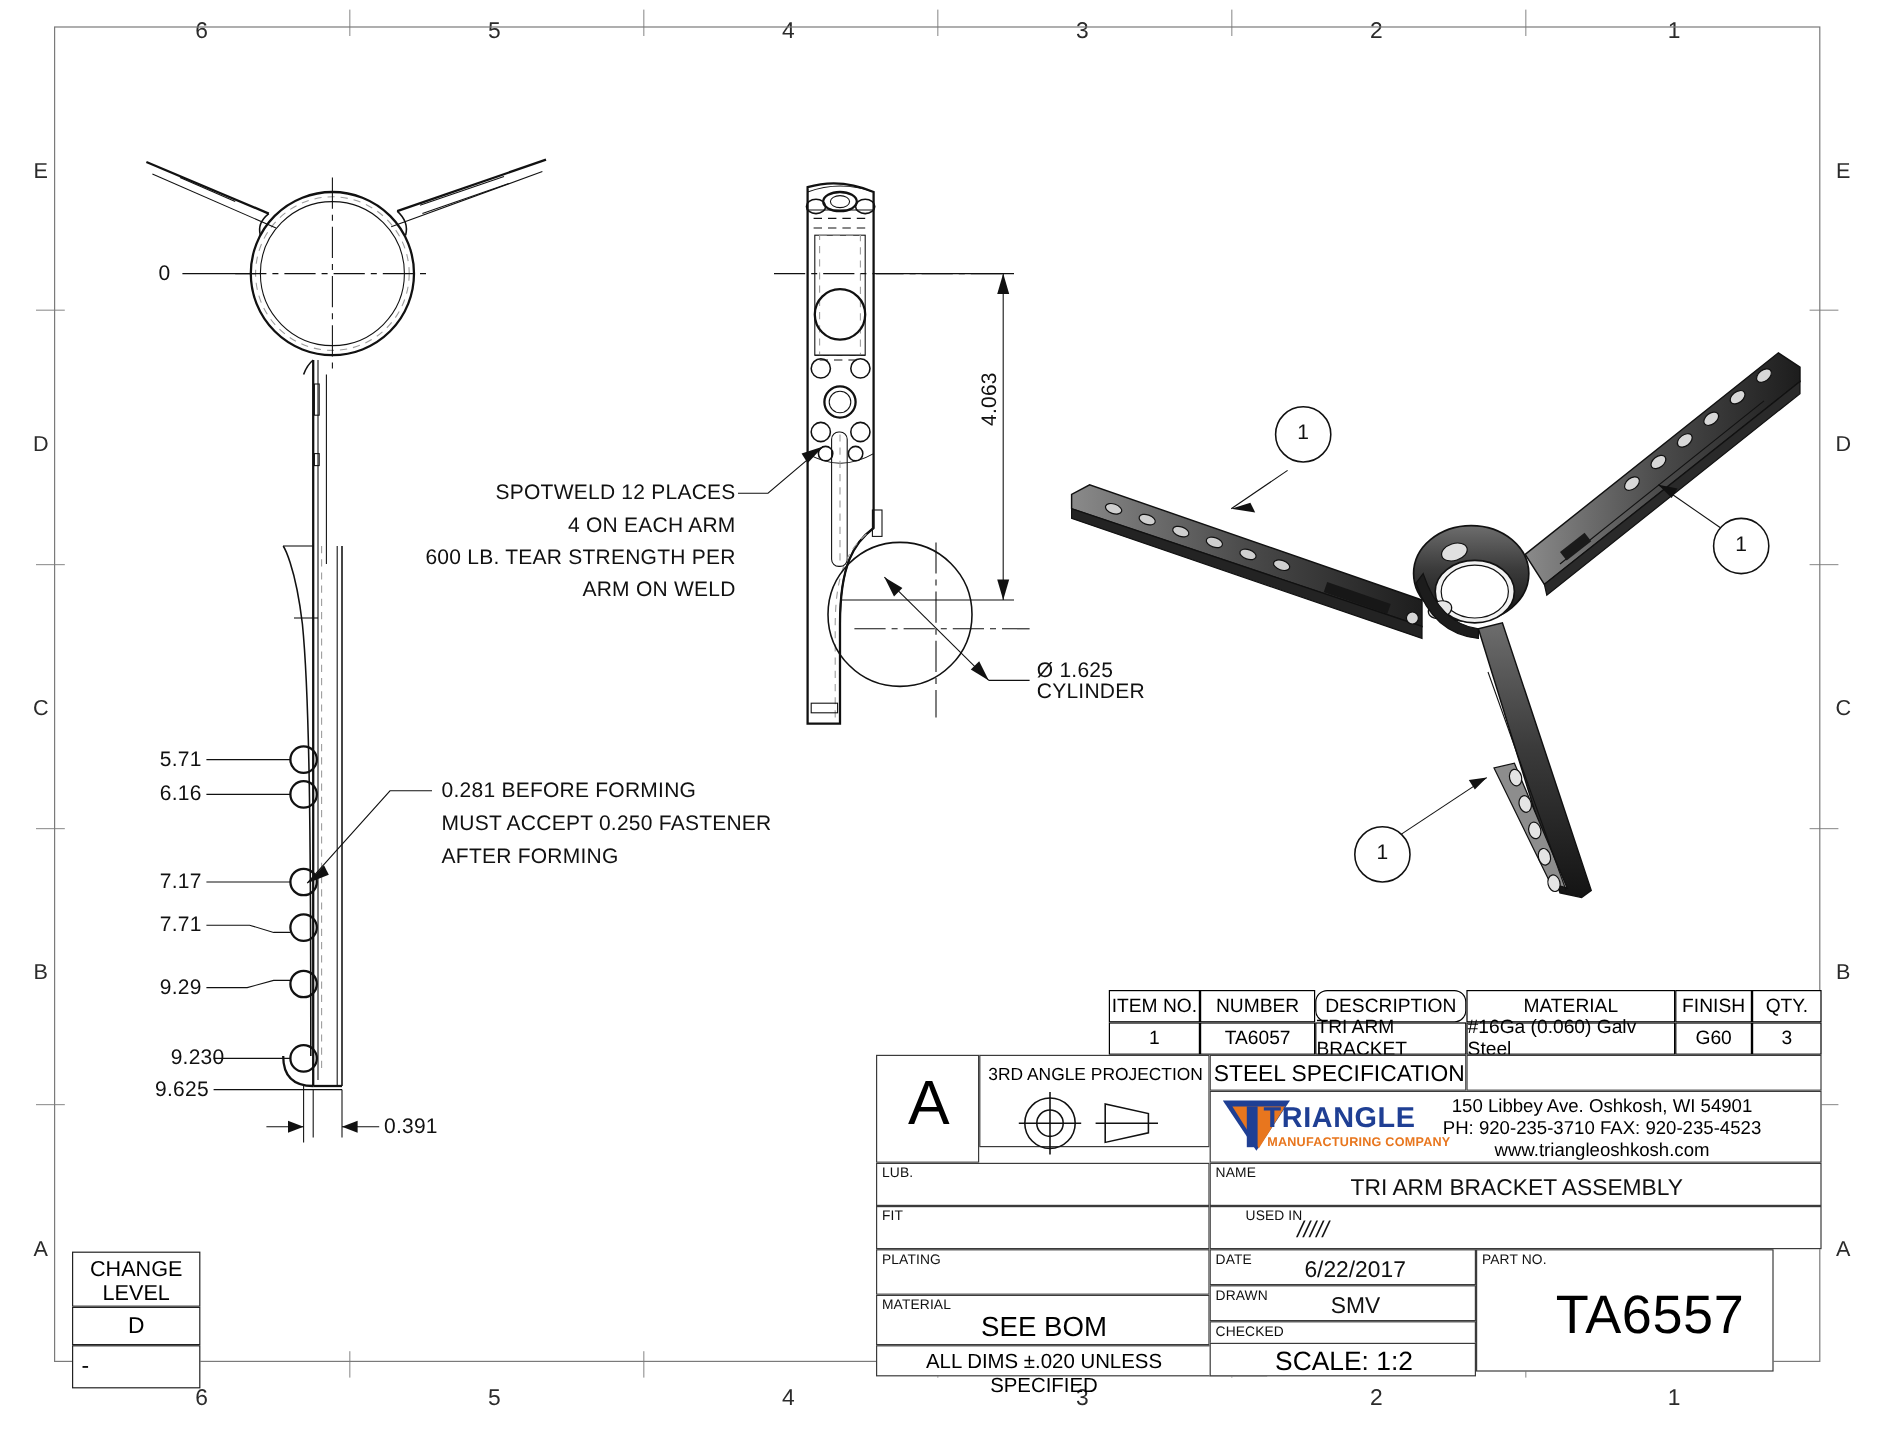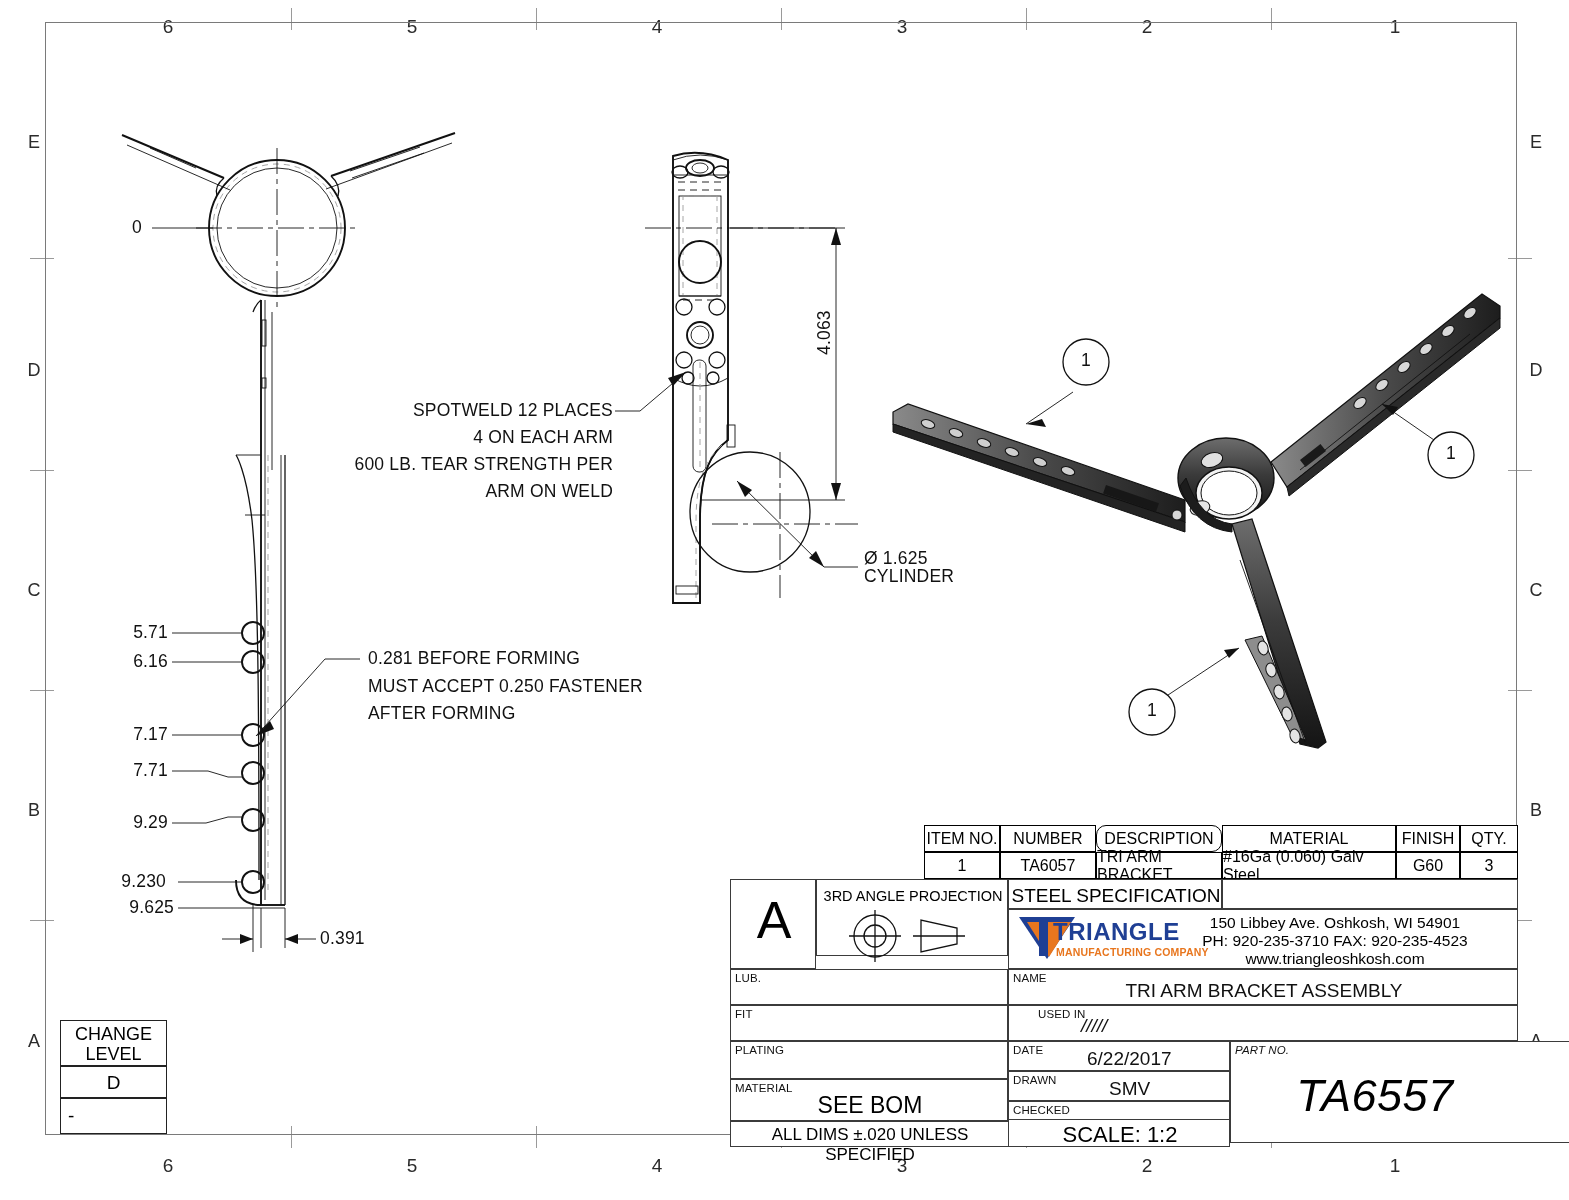--- a/index.html
+++ b/index.html
@@ -30,21 +30,21 @@
   .hid{fill:none;stroke:#111;stroke-width:.9;stroke-dasharray:7 5;}
   .gry{fill:none;stroke:#9c9c9c;stroke-width:.9;stroke-dasharray:6 5;}
   .fillw{fill:#fff;stroke:#111;stroke-width:1.3;}
   .tbcell{position:absolute;box-sizing:border-box;border:1px solid #3b3b3b;background:#fff;}
   .lbl{position:absolute;font-size:11.5px;color:#111;letter-spacing:.1px;}
   .val{position:absolute;font-size:19px;color:#111;white-space:nowrap;}
   .bom{position:absolute;box-sizing:border-box;border:1.6px solid #000;background:#fff;
        display:flex;align-items:center;justify-content:center;font-size:16px;}
   .bomh{font-size:16px;}
   .chg{position:absolute;box-sizing:border-box;border:1.5px solid #222;background:#fff;
-       text-align:center;}
+       text-align:center;margin-top:23px;}
 </style>
 </head>
 <body>
 
 <div class="sheet">
 
   <div>
     <div class="zone-num" style="left:148px;top:16px;">6</div>
     <div class="zone-num" style="left:392px;top:16px;">5</div>
     <div class="zone-num" style="left:637px;top:16px;">4</div>
@@ -181,21 +181,21 @@
     </g>
   </svg>
 
   <div class="txt" style="left:132px;top:217px;">0</div>
 
   <div class="txt r" style="left:50px;top:622px;width:118px;">5.71</div>
   <div class="txt r" style="left:50px;top:651px;width:118px;">6.16</div>
   <div class="txt r" style="left:50px;top:724px;width:118px;">7.17</div>
   <div class="txt r" style="left:50px;top:760px;width:118px;">7.71</div>
   <div class="txt r" style="left:50px;top:812px;width:118px;">9.29</div>
-  <div class="txt r" style="left:36px;top:871px;width:130px;">9.230</div>
+  <div class="txt r" style="left:57px;top:871px;width:130px;">9.230</div>
   <div class="txt r" style="left:44px;top:897px;width:130px;">9.625</div>
   <div class="txt" style="left:320px;top:928px;">0.391</div>
 
   <div>
     <div class="txt" style="left:368px;top:648px;">0.281 BEFORE FORMING</div>
     <div class="txt" style="left:368px;top:676px;">MUST ACCEPT 0.250 FASTENER</div>
     <div class="txt" style="left:368px;top:703px;">AFTER FORMING</div>
   </div>
 
   <svg width="1569" height="1200">
@@ -436,21 +436,21 @@
     <div class="tbcell" style="left:730px;top:1041px;width:278px;height:38px;">
       <div class="lbl" style="left:4px;top:2px;">PLATING</div>
       <div class="val" style="left:110px;top:10px;font-size:17px;"></div>
     </div>
 
     <div class="tbcell" style="left:1008px;top:1041px;width:222px;height:30px;">
       <div class="lbl" style="left:4px;top:2px;">DATE</div>
       <div class="val" style="left:78px;top:6px;">6/22/2017</div>
     </div>
 
-    <div class="tbcell" style="left:1230px;top:1041px;width:340px;height:102px;font-style:italic;">
+    <div class="tbcell" style="left:1230px;top:1041px;width:248px;height:102px;">
       <div class="lbl" style="left:4px;top:2px;">PART NO.</div>
       <div style="position:absolute;left:0;top:28px;width:288px;text-align:center;font-size:45px;letter-spacing:.5px;">TA6557</div>
     </div>
 
     <div class="tbcell" style="left:1008px;top:1071px;width:222px;height:30px;">
       <div class="lbl" style="left:4px;top:2px;">DRAWN</div>
       <div class="val" style="left:100px;top:6px;">SMV</div>
     </div>
 
     <div class="tbcell" style="left:730px;top:1079px;width:278px;height:42px;">

